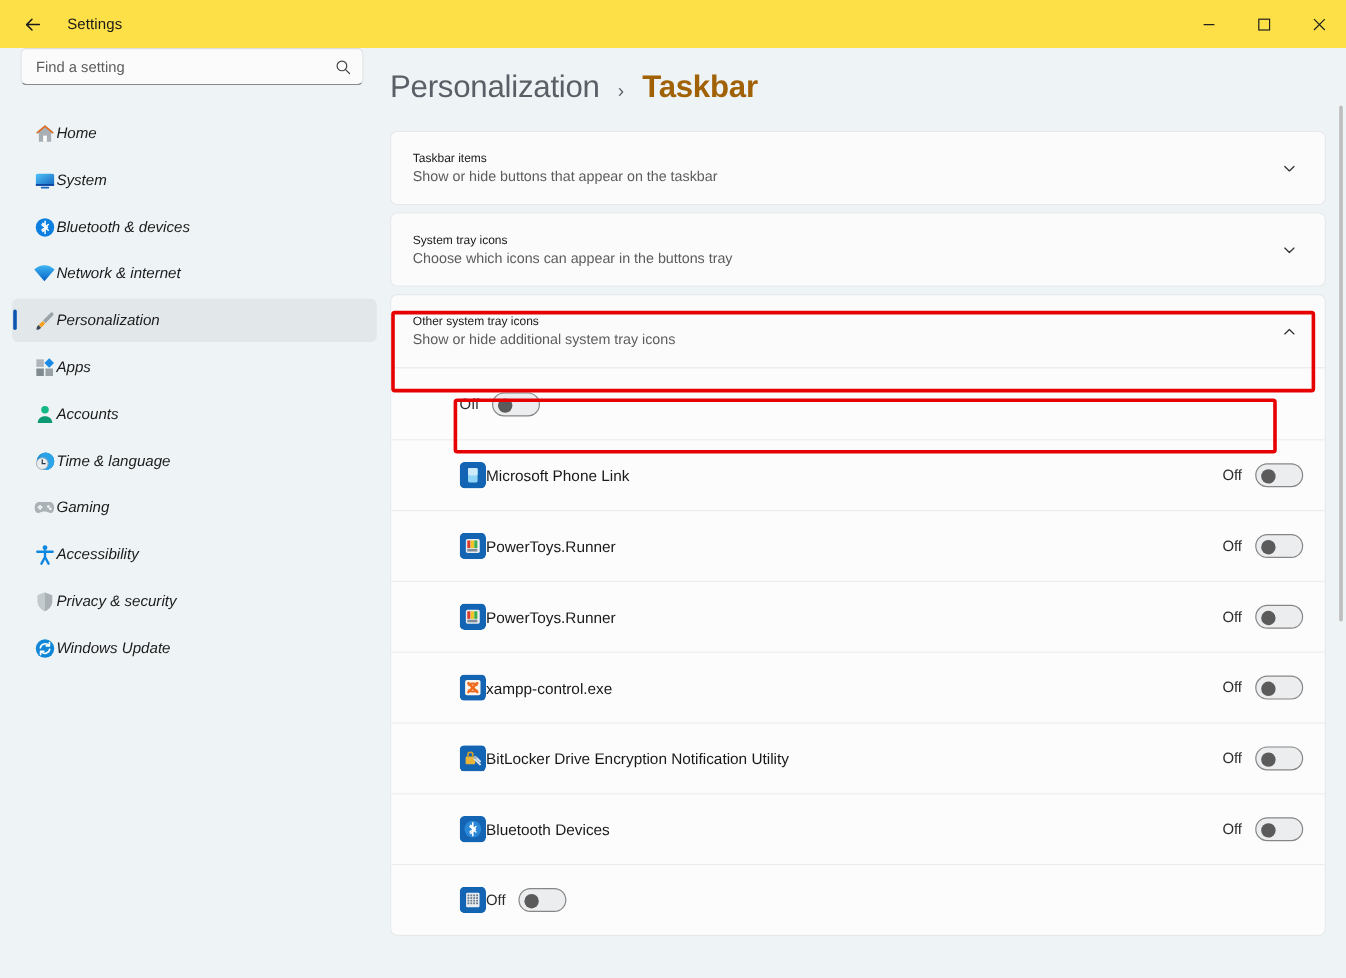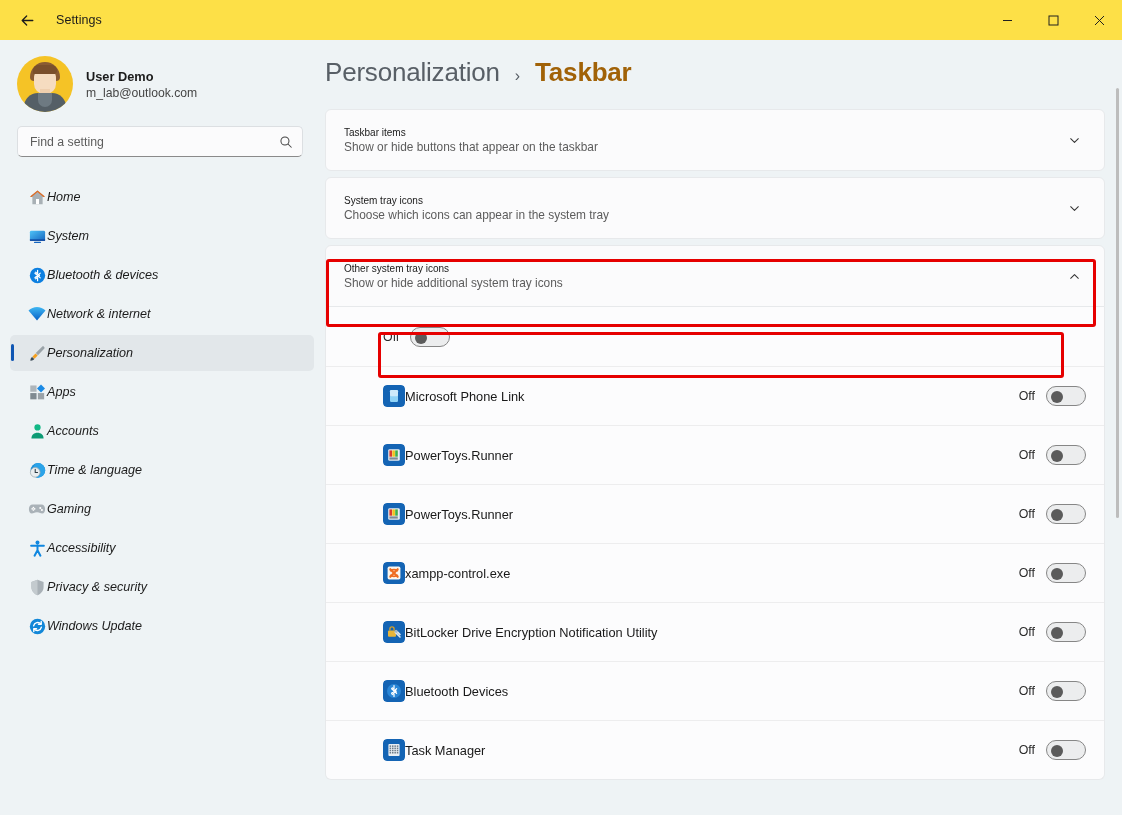--- a/index.html
+++ b/index.html
@@ -305,34 +305,20 @@
             <path d="M1 1l9 9M10 1l-9 9"></path>
           </svg>
       </div>
     </div>
   </div>
 
   <div class="body">
 
     <div class="sidebar">
 
-      <div class="account">
-        <div class="avatar">
-          <div class="av-hair"></div>
-          <div class="av-face"></div>
-          <div class="av-fringe"></div>
-          <div class="av-neck"></div>
-          <div class="av-body"></div>
-          <div class="av-collar"></div>
-        </div>
-        <div class="acct-txt">
-          <div class="acct-name">User Demo</div>
-          <div class="acct-mail">m_lab@outlook.com</div>
-        </div>
-      </div>
 
       <div class="searchwrap">
         <div class="searchbox">
           <input type="text" placeholder="Find a setting" style="">
           <span>
             <svg width="14" height="14" viewBox="0 0 16 16" fill="none" stroke="#444" stroke-width="1.15">
               <circle cx="6.8" cy="6.8" r="4.6"></circle>
                 <path d="M10.3 10.3L14 14" stroke-linecap="round"></path>
             </svg>
           </span>
@@ -507,21 +493,21 @@
           <span class="chev">
             <svg width="13" height="13" viewBox="0 0 16 16" fill="none" stroke="currentColor" stroke-width="1.3">
               <path d="M3.3 5.8L8 10.4l4.7-4.6" stroke-linecap="round" stroke-linejoin="round"></path>
             </svg>
           </span>
         </div>
 
         <div class="card">
           <div class="card-txt">
             <div class="card-title">System tray icons</div>
-            <div class="card-sub">Choose which icons can appear in the system tray</div>
+            <div class="card-sub">Choose which icons can appear in the buttons tray</div>
           </div>
           <span class="chev">
             <svg width="13" height="13" viewBox="0 0 16 16" fill="none" stroke="currentColor" stroke-width="1.3">
               <path d="M3.3 5.8L8 10.4l4.7-4.6" stroke-linecap="round" stroke-linejoin="round"></path>
             </svg>
           </span>
         </div>
 
         <div class="expander">
 
@@ -664,21 +650,20 @@
                       <rect x="9" y="10.8" width="1.5" height="1.5"></rect>
                     <rect x="11.4" y="10.8" width="1.5" height="1.5"></rect>
                       <rect x="13.8" y="10.8" width="1.5" height="1.5"></rect>
                     <rect x="6.6" y="13" width="1.5" height="1.5"></rect>
                       <rect x="9" y="13" width="1.5" height="1.5"></rect>
                     <rect x="11.4" y="13" width="1.5" height="1.5"></rect>
                       <rect x="13.8" y="13" width="1.5" height="1.5"></rect>
                   </g>
                 </svg>
               </span>
-              <span class="app-label">Task Manager</span>
               <span class="offlbl">Off</span>
               <div class="toggle">
                   <div class="knob"></div>
                 </div>
             </div>
 
           </div>
         </div>
 
       </div>

